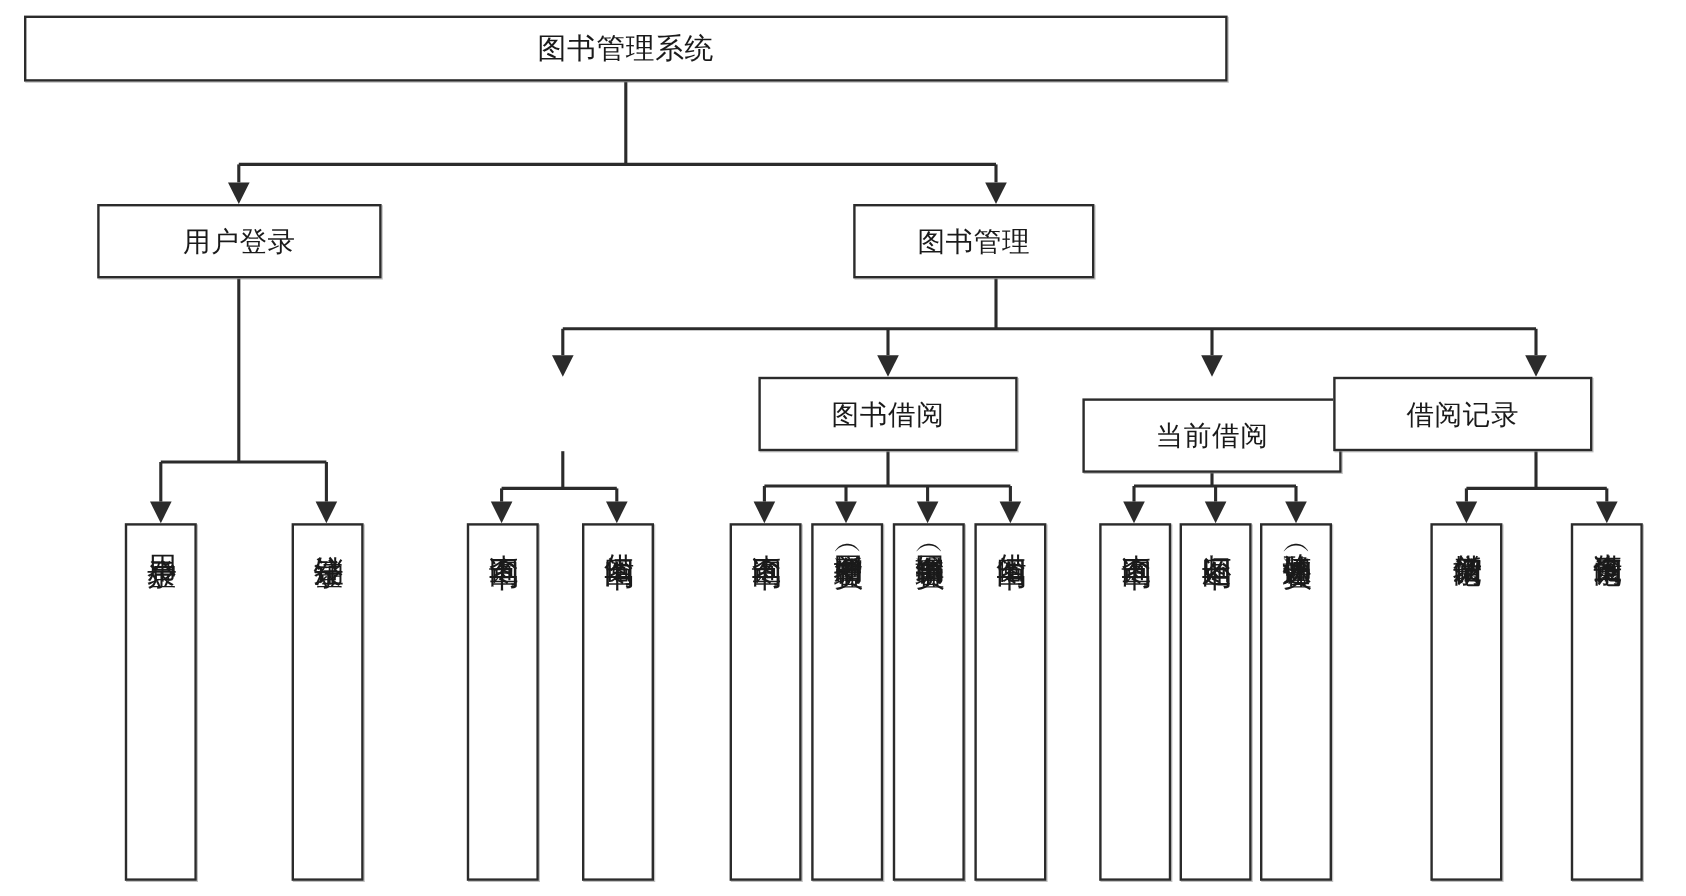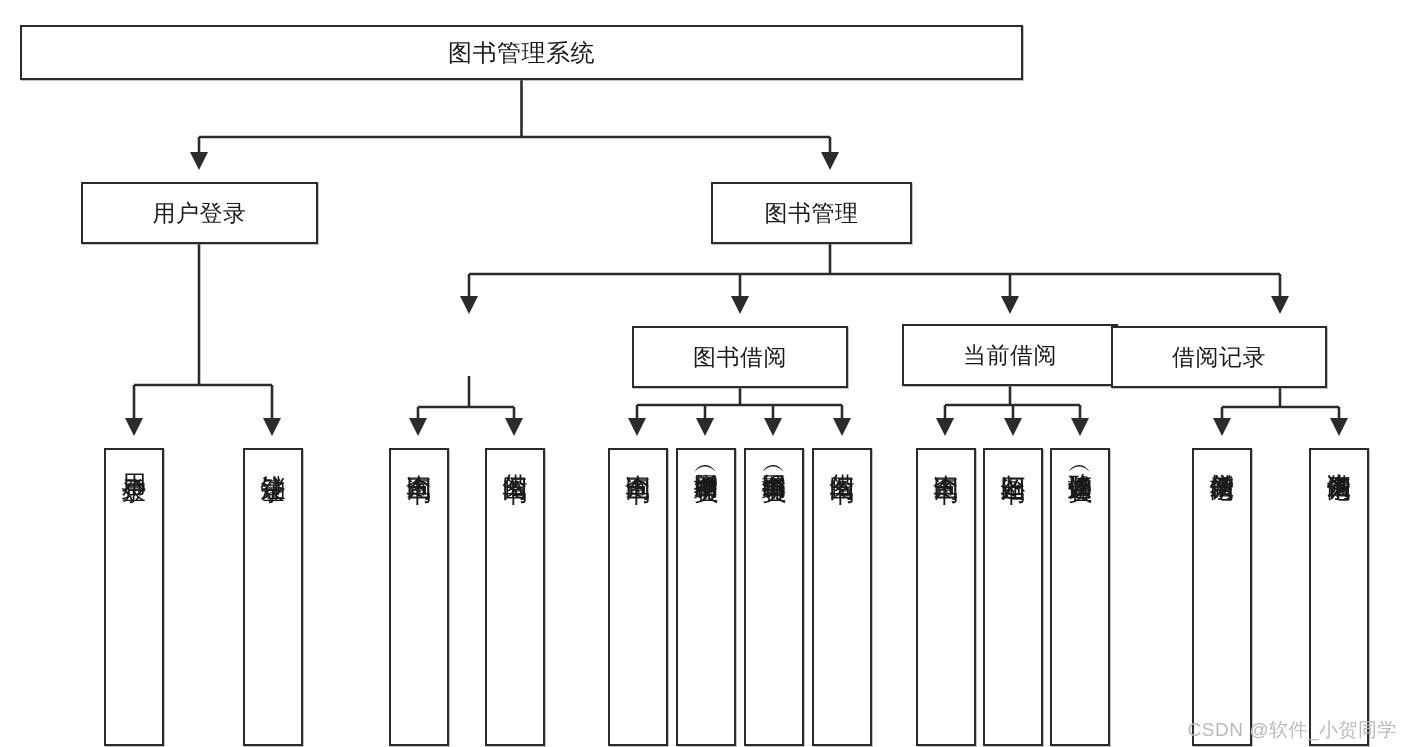--- a/index.html
+++ b/index.html
@@ -20,21 +20,20 @@
   .node {
     position: absolute;
     box-sizing: border-box;
     border: 2.5px solid #2b2b2b;
     background: #ffffff;
     display: flex;
     align-items: center;
     justify-content: center;
     color: #1a1a1a;
     box-shadow: 1px 1px 0 rgba(120,120,120,0.45);
-    margin-top: 12px;
   }
   .node .label {
     display: block;
     line-height: 1.06;
     letter-spacing: 0.5px;
   }
   
   .node.h .label {
     font-size: 23px;
     white-space: nowrap;
@@ -150,21 +149,21 @@
   <div class="node h" style="left:81px; top:170px; width:237px; height:62px;">
     <span class="label">用户登录</span>
   </div>
   <div class="node h" style="left:711px; top:170px; width:201px; height:62px;">
     <span class="label">图书管理</span>
   </div>
 
   <div class="node h" style="left:632px; top:314px; width:216px; height:62px;">
     <span class="label">图书借阅</span>
   </div>
-  <div class="node h" style="left:902px; top:312px; width:216px; height:62px;">
+  <div class="node h" style="left:902px; top:332px; width:216px; height:62px;">
     <span class="label">当前借阅</span>
   </div>
   <div class="node h" style="left:1111px; top:314px; width:216px; height:62px;">
     <span class="label">借阅记录</span>
   </div>
 
   <div class="node v" style="left:104px; top:436px; width:60px; height:298px;">
     <span class="label">用户登录</span>
   </div>
   <div class="node v" style="left:243px; top:436px; width:60px; height:298px;">
@@ -201,15 +200,14 @@
     <span class="label">确认归还（管理员）</span>
   </div>
 
   <div class="node v tall" style="left:1192px; top:436px; width:60px; height:298px;">
     <span class="label">新增借阅记录</span>
   </div>
   <div class="node v tall" style="left:1309px; top:436px; width:60px; height:298px;">
     <span class="label">查询借阅记录</span>
   </div>
 
-  <div id="watermark">CSDN @软件_小贺同学</div>
 
 </div>
 
 </body></html>

